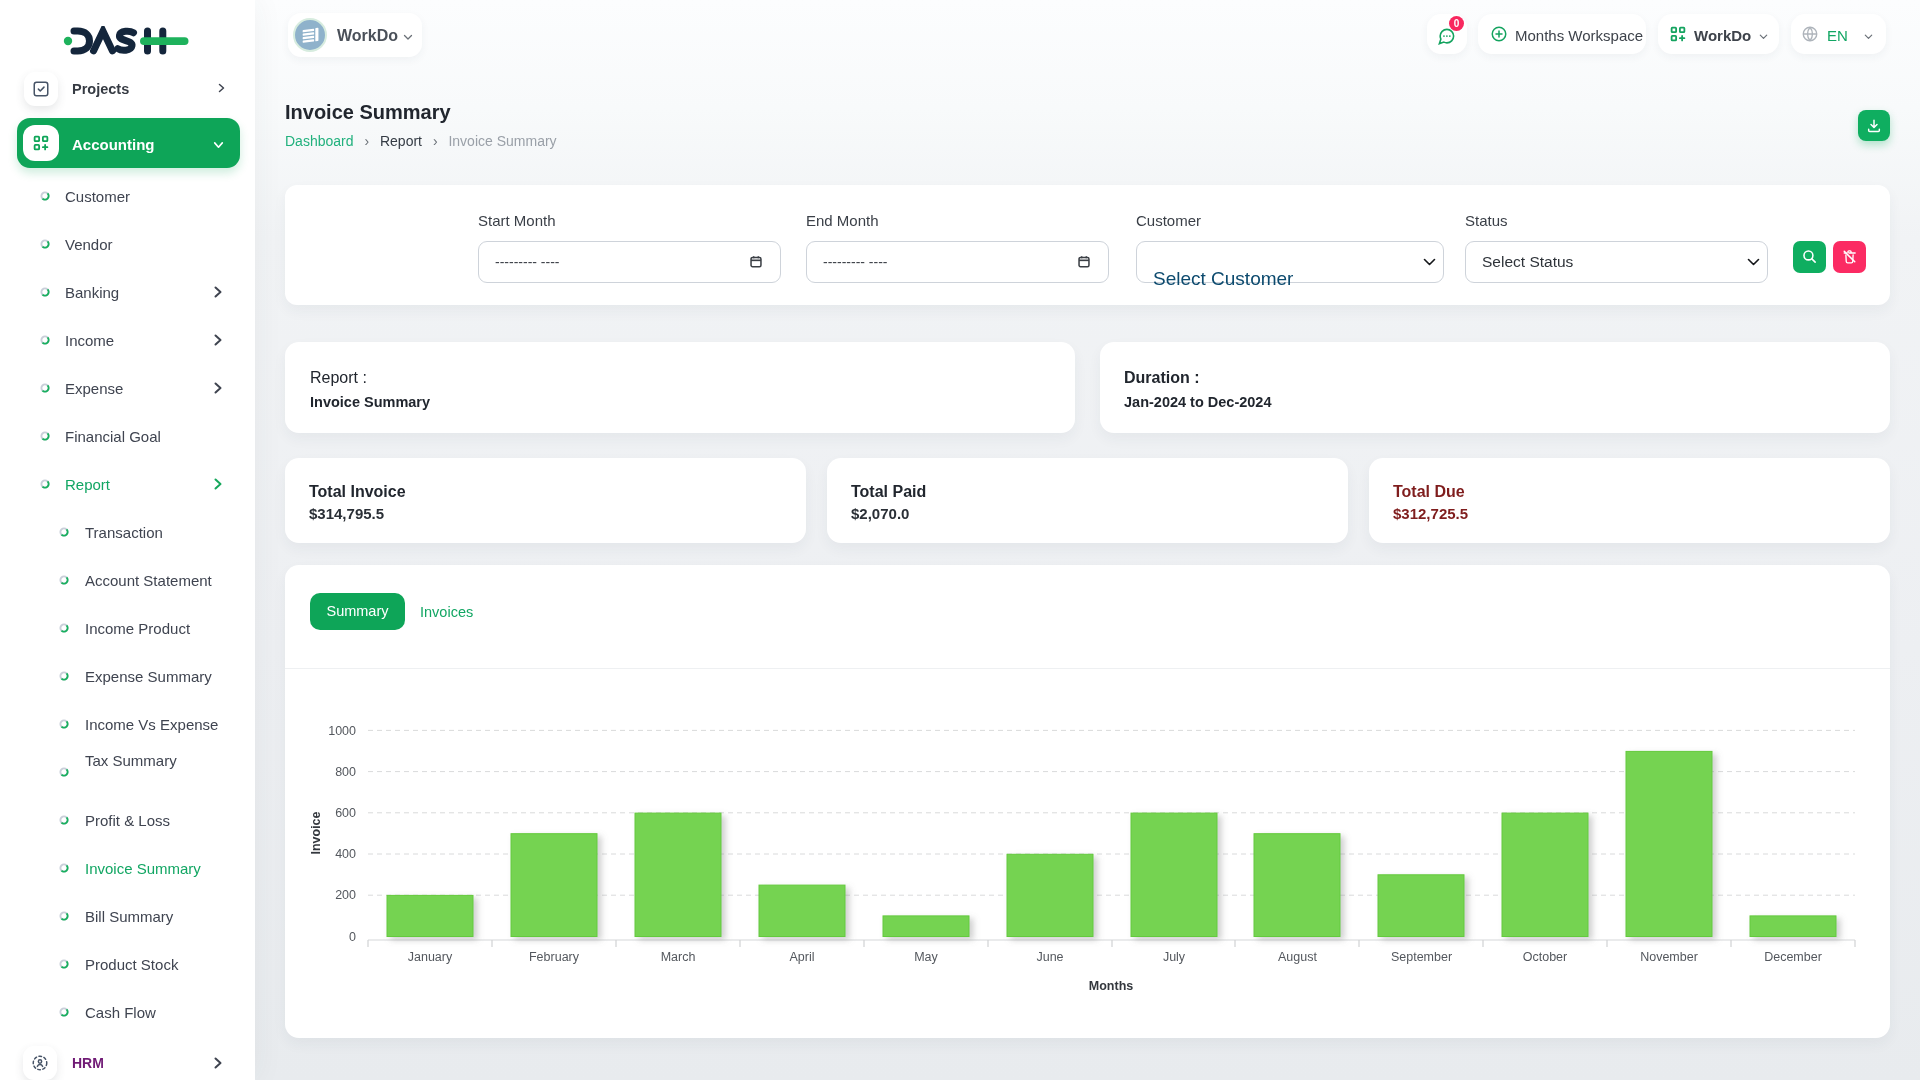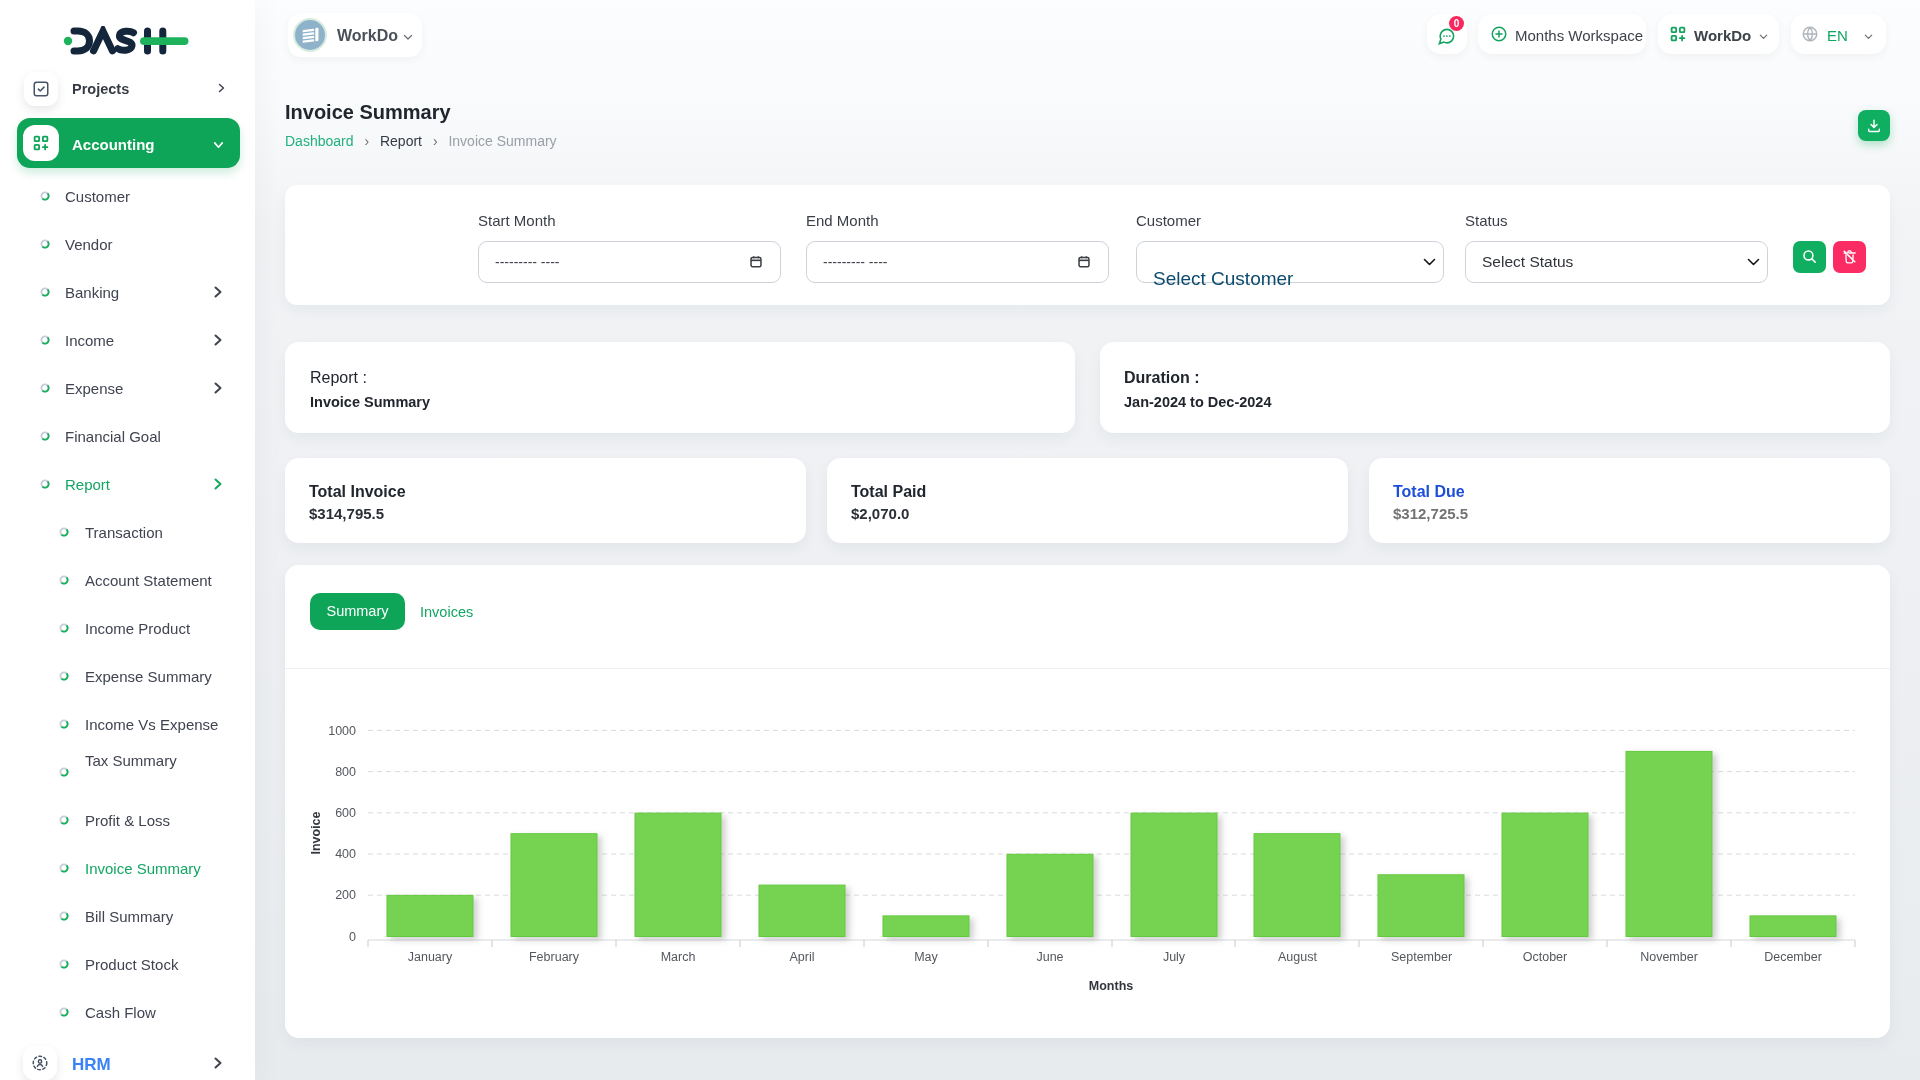--- a/index.html
+++ b/index.html
@@ -107,21 +107,21 @@
 <div class="mi2" style="left:85px;top:908px">Bill Summary</div>
 <div class="mi2" style="left:85px;top:956px">Product Stock</div>
 <div class="mi2" style="left:85px;top:1004px">Cash Flow</div>
 
 <div class="abs" style="left:23px;top:1046px;width:34px;height:34px;background:#fff;border-radius:11px;box-shadow:0 4px 10px rgba(56,65,74,.12)"></div>
 <svg class="abs" style="left:31px;top:1054px" width="18" height="18" viewBox="0 0 24 24" fill="none" stroke="#475467" stroke-width="2" stroke-linecap="round">
     <circle cx="12" cy="12" r="9" stroke-dasharray="3.4 3.4"></circle>
     <circle cx="12" cy="10" r="2.2"></circle>
     <path d="M8.5 16.5c.7-1.6 2-2.5 3.5-2.5s2.8.9 3.5 2.5"></path>
   </svg>
-<div class="mi" style="left:72px;top:1055px;font-weight:bold;color:#3b82f6;font-size:17px">HRM</div>
+<div class="mi" style="left:72px;top:1055px;font-weight:bold;color:#701a75;font-size:14px">HRM</div>
 
 <div class="pill" style="left:288px;top:13px;width:134px;height:44px;border-radius:13px"></div>
 <div class="abs" style="left:293px;top:18px;width:34px;height:34px;border-radius:50%;background:#8fb2cb;border:2px solid #d7ecdf"></div>
 <svg class="abs" style="left:299px;top:24px" width="22" height="22" viewBox="0 0 24 24" fill="#fff">
     <g transform="translate(1.5,1.5) skewY(-7)">
       <rect x="2.5" y="5.5" width="12.5" height="2.5" rx="0.6"></rect>
       <rect x="2.5" y="9.3" width="12.5" height="2.5" rx="0.6"></rect>
       <rect x="2.5" y="13.1" width="12.5" height="2.5" rx="0.6"></rect>
       <rect x="2.5" y="16.9" width="12.5" height="2.5" rx="0.6"></rect>
       <rect x="16.3" y="5" width="3.4" height="14.4" rx="0.7"></rect>
@@ -237,22 +237,22 @@
 <div class="abs" style="left:1124px;top:369px;font-size:16px;font-weight:bold;color:#21262e">Duration :</div>
 <div class="abs" style="left:1124px;top:394px;font-size:14.5px;font-weight:bold;color:#21262e">Jan-2024 to Dec-2024</div>
 
 <div class="card" style="left:285px;top:458px;width:521px;height:85px"></div>
 <div class="card" style="left:827px;top:458px;width:521px;height:85px"></div>
 <div class="card" style="left:1369px;top:458px;width:521px;height:85px"></div>
 <div class="abs" style="left:309px;top:483px;font-size:16px;font-weight:bold;color:#21262e">Total Invoice</div>
 <div class="abs" style="left:309px;top:505px;font-size:15px;font-weight:bold;color:#2a2f36">$314,795.5</div>
 <div class="abs" style="left:851px;top:483px;font-size:16px;font-weight:bold;color:#21262e">Total Paid</div>
 <div class="abs" style="left:851px;top:505px;font-size:15px;font-weight:bold;color:#2a2f36">$2,070.0</div>
-<div class="abs" style="left:1393px;top:483px;font-size:16px;font-weight:bold;color:#1d4ed8">Total Due</div>
-<div class="abs" style="left:1393px;top:505px;font-size:15px;font-weight:bold;color:#737373">$312,725.5</div>
+<div class="abs" style="left:1393px;top:483px;font-size:16px;font-weight:bold;color:#7f1d1d">Total Due</div>
+<div class="abs" style="left:1393px;top:505px;font-size:15px;font-weight:bold;color:#7f1d1d">$312,725.5</div>
 
 <div class="card" style="left:285px;top:565px;width:1605px;height:473px"></div>
 <div class="abs" style="left:310px;top:593px;width:95px;height:37px;background:#0ea558;border-radius:10px;color:#fff;font-size:14.5px;text-align:center;line-height:37px">Summary</div>
 <div class="abs" style="left:420px;top:604px;font-size:14.5px;color:#12a663">Invoices</div>
 <div class="abs" style="left:285px;top:668px;width:1605px;height:1px;background:#eef0f2"></div>
 
 <svg class="abs" style="left:285px;top:668px" width="1605" height="340" viewBox="0 0 1605 340">
   <defs>
     <filter id="barsh" x="-20%" y="-20%" width="150%" height="150%">
       <feDropShadow dx="4" dy="3" stdDeviation="3" flood-color="#777" flood-opacity="0.35"></feDropShadow>

